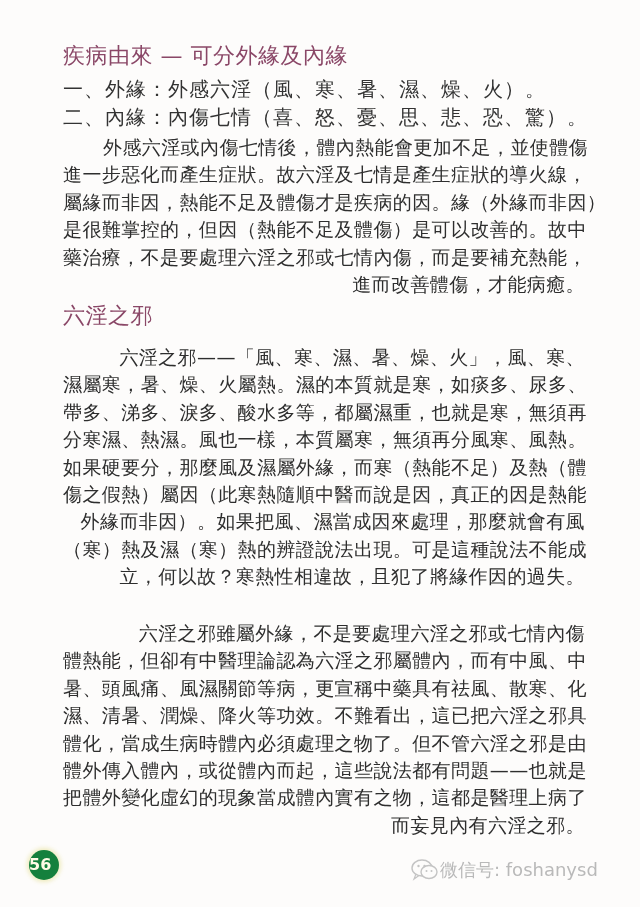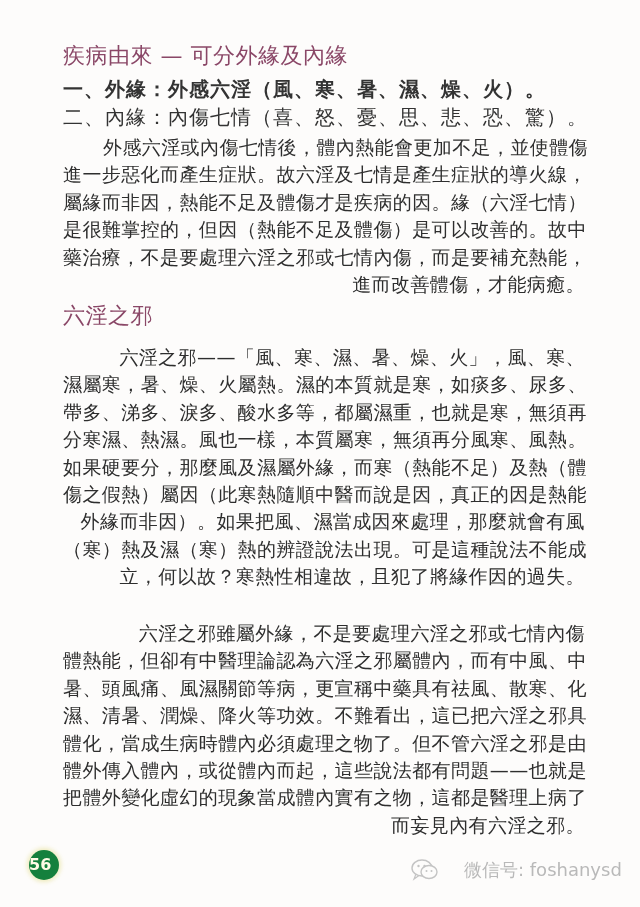--- a/index.html
+++ b/index.html
@@ -34,38 +34,38 @@
   .p3 { top: 620px; }
   .page-num {
     position: absolute; left: 29px; top: 850px; width: 30px; height: 30px;
     border-radius: 50%; background: #15803d;
     color: #fffbe6; font-size: 16px; font-weight: bold; line-height: 30px;
     box-shadow: 0 0 4px 2px rgba(230,225,150,0.6);
   }
   .wm {
     position: absolute; left: 410px; top: 858px;
     color: #b9b9b9; font-size: 18px; white-space: nowrap;
-    display: flex; align-items: center; gap: 24px;
+    display: flex; align-items: center; gap: 0;
   }
   .wm svg { display: block; }
 </style>
 </head>
 <body>
 
 <div class="page">
 
   <div class="heading h1">疾病由來 — 可分外緣及內緣</div>
 
-  <div class="list-line" style="top:76px;font-weight:bold;">一、外緣：外感六淫（風、寒、暑、濕、燥、火）。</div>
+  <div class="list-line" style="top:76px;">一、外緣：外感六淫（風、寒、暑、濕、燥、火）。</div>
   <div class="list-line" style="top:104px;">二、內緣：內傷七情（喜、怒、憂、思、悲、恐、驚）。</div>
 
   <div class="para p1">
     <span class="ln indent">外感六淫或內傷七情後，體內熱能會更加不足，並使體傷</span>
     <span class="ln">進一步惡化而產生症狀。故六淫及七情是產生症狀的導火線，</span>
-    <span class="ln">屬緣而非因，熱能不足及體傷才是疾病的因。緣（六淫七情）</span>
+    <span class="ln">屬緣而非因，熱能不足及體傷才是疾病的因。緣（外緣而非因）</span>
     <span class="ln">是很難掌控的，但因（熱能不足及體傷）是可以改善的。故中</span>
     <span class="ln">藥治療，不是要處理六淫之邪或七情內傷，而是要補充熱能，</span>
     <span class="ln">進而改善體傷，才能病癒。</span>
   </div>
 
   <div class="heading h2">六淫之邪</div>
 
   <div class="para p2">
     <span class="ln indent">六淫之邪——「風、寒、濕、暑、燥、火」，風、寒、</span>
     <span class="ln">濕屬寒，暑、燥、火屬熱。濕的本質就是寒，如痰多、尿多、</span>

